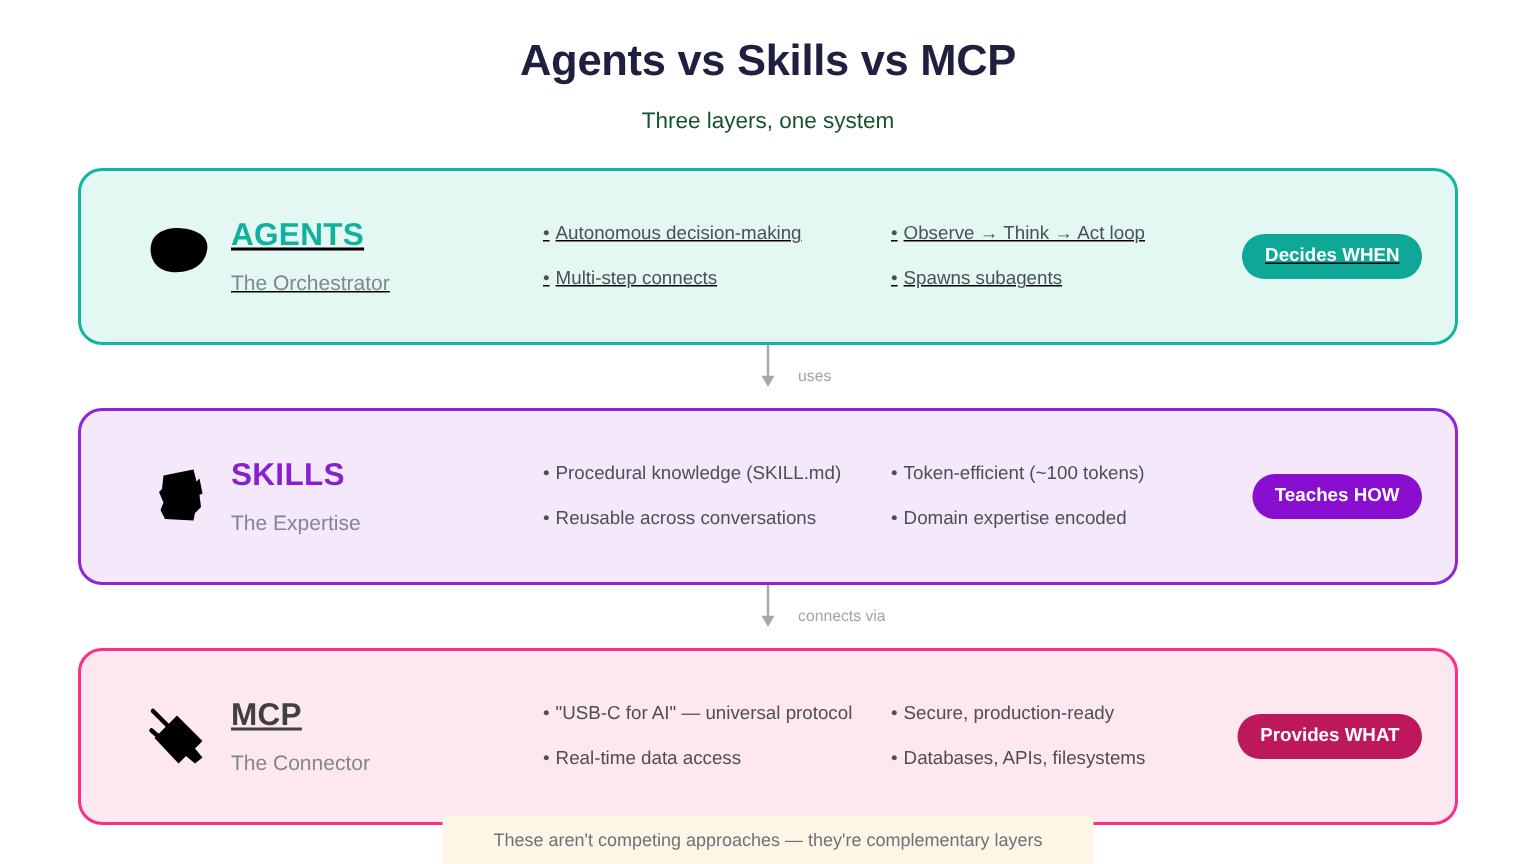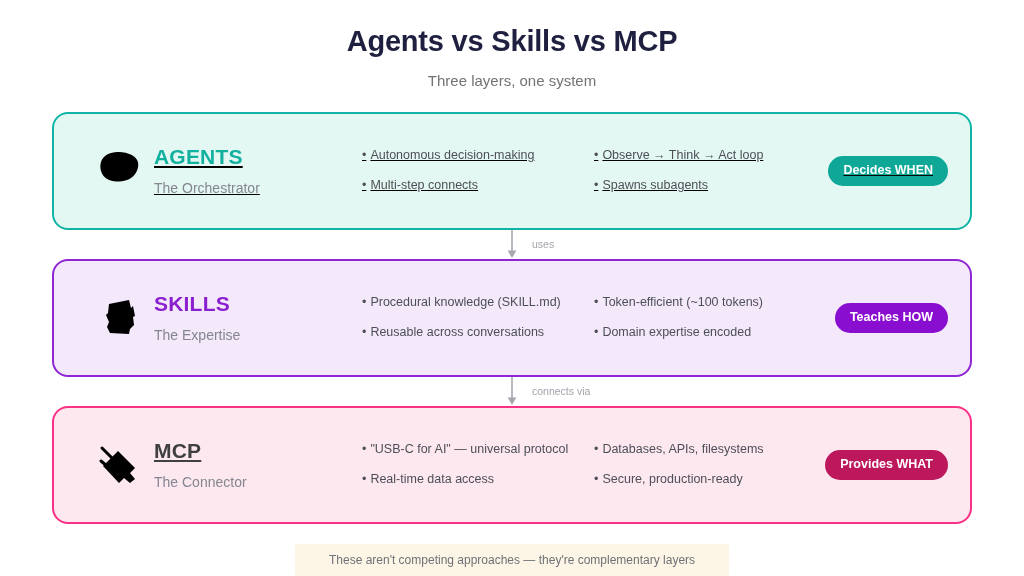--- a/index.html
+++ b/index.html
@@ -23,21 +23,21 @@
   .page-title {
     font-size: 29px;
     font-weight: bold;
     color: #1f2040;
     letter-spacing: -0.2px;
     margin: 0;
     line-height: 1.2;
   }
   .page-subtitle {
     font-size: 15px;
-    color: #737373;
+    color: #14532d;
     margin: 13px 0 0 0;
     line-height: 1.2;
   }
 
   
   .stack {
     margin: 22px 52px 0 52px;
   }
 
   .layer-card {
@@ -128,21 +128,21 @@
     padding: 8px 15px;
     white-space: nowrap;
     line-height: 1.1;
   }
   .badge-agents { background: #0fa897; }
   .badge-skills { background: #8a0ed0; }
   .badge-mcp    { background: #be185d; }
 
   
   .connector {
-    height: 29px;
+    height: 42px;
     position: relative;
     text-align: right;
   }
   .connector .arrow {
     position: absolute;
     left: 50%;
     top: 0;
     transform: translateX(-50%);
   }
   .connector .conn-label {
@@ -269,22 +269,22 @@
         <div class="layer-name">MCP</div>
         <div class="layer-role">The Connector</div>
       </div>
     </div>
     <div class="bullets">
       <div class="bullet-col">
         <div class="bullet"><span class="dot">•</span><span>"USB-C for AI" — universal protocol</span></div>
         <div class="bullet"><span class="dot">•</span><span>Real-time data access</span></div>
       </div>
       <div class="bullet-col">
+        <div class="bullet"><span class="dot">•</span><span>Secure, production-ready</span></div>
         <div class="bullet"><span class="dot">•</span><span>Databases, APIs, filesystems</span></div>
-        <div class="bullet"><span class="dot">•</span><span>Secure, production-ready</span></div>
       </div>
     </div>
     <div class="badge badge-mcp">Provides WHAT</div>
   </div>
 
 </div>
 
 <div class="footer">
   <div class="footer-note">These aren't competing approaches — they're complementary layers</div>
 </div>

